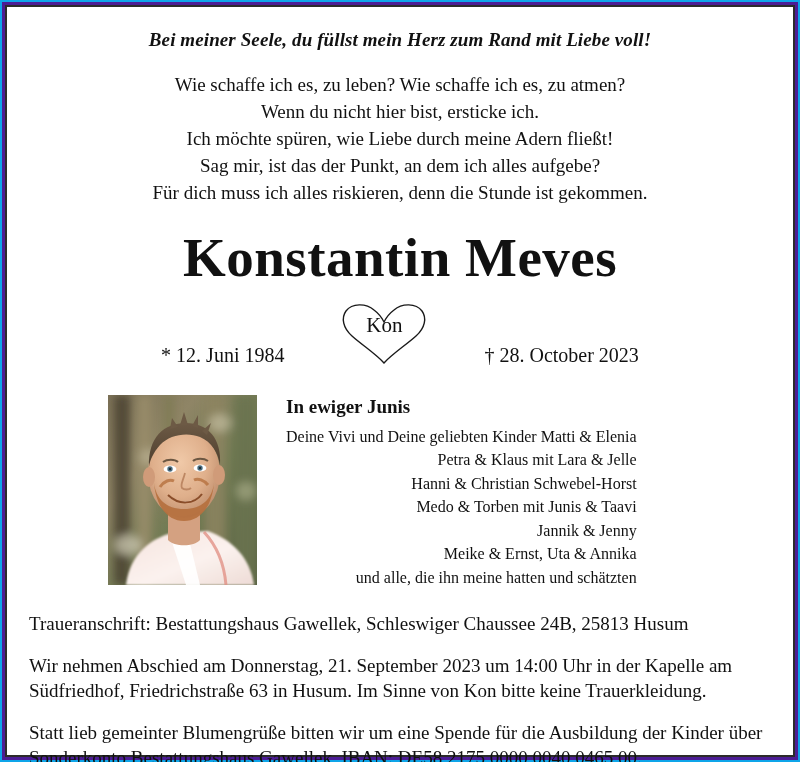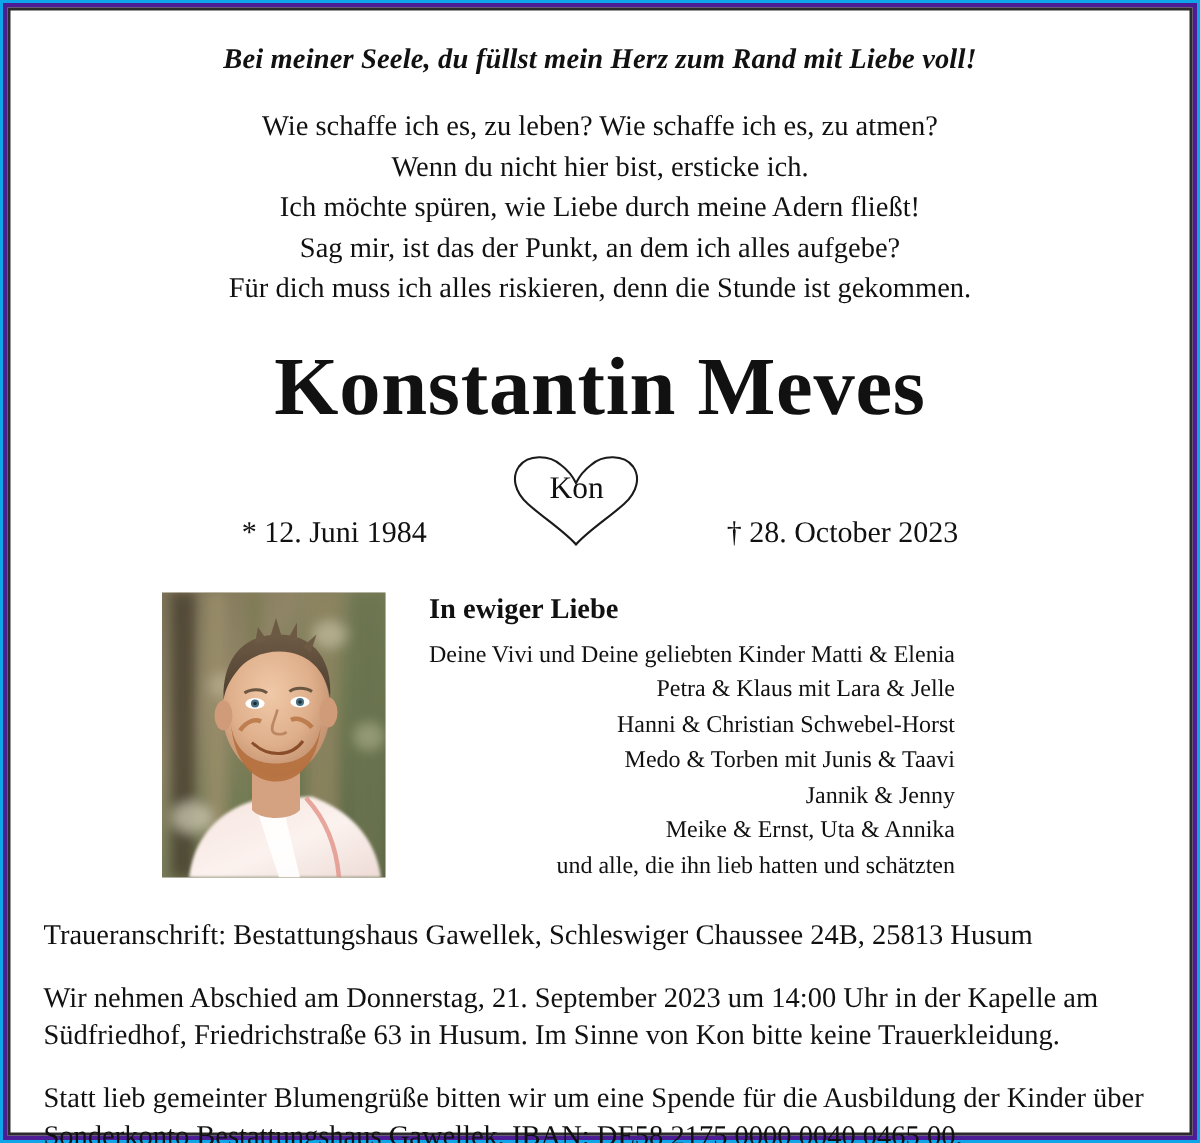--- a/index.html
+++ b/index.html
@@ -245,28 +245,28 @@
           <path d="M46 88 C48 112 60 126 76 126 C92 126 104 112 106 88
                    C104 104 94 114 76 114 C58 114 48 104 46 88 Z" fill="#b5703e" opacity="0.92"></path>
           <path d="M60 101 C68 109 86 109 94 100 C88 108 66 109 60 101 Z" fill="#ffffff"></path>
           <path d="M60 100 C70 110 86 110 94 99" stroke="#8a4d29" stroke-width="2" fill="none"></path>
           <path d="M52 92 C56 86 62 84 66 86" stroke="#b5703e" stroke-width="3" fill="none" opacity="0.8"></path>
           <path d="M100 90 C96 85 90 83 86 85" stroke="#b5703e" stroke-width="3" fill="none" opacity="0.8"></path>
         </svg>
       </div>
 
       <div class="family">
-        <div class="family-heading">In ewiger Liebe</div>
+        <div class="family-heading">In ewiger Junis</div>
         <div class="family-line">Deine Vivi und Deine geliebten Kinder Matti &amp; Elenia</div>
         <div class="family-line">Petra &amp; Klaus mit Lara &amp; Jelle</div>
         <div class="family-line">Hanni &amp; Christian Schwebel-Horst</div>
         <div class="family-line">Medo &amp; Torben mit Junis &amp; Taavi</div>
         <div class="family-line">Jannik &amp; Jenny</div>
         <div class="family-line">Meike &amp; Ernst, Uta &amp; Annika</div>
-        <div class="family-line">und alle, die ihn lieb hatten und schätzten</div>
+        <div class="family-line">und alle, die ihn meine hatten und schätzten</div>
       </div>
     </div>
 
     <div class="footer">
       <p>Traueranschrift: Bestattungshaus Gawellek, Schleswiger Chaussee 24B, 25813 Husum</p>
       <p>Wir nehmen Abschied am Donnerstag, 21. September 2023 um 14:00 Uhr in der Kapelle am Südfriedhof, Friedrichstraße 63 in Husum. Im Sinne von Kon bitte keine Trauerkleidung.</p>
       <p>Statt lieb gemeinter Blumengrüße bitten wir um eine Spende für die Ausbildung der Kinder über Sonderkonto Bestattungshaus Gawellek, IBAN: DE58 2175 0000 0040 0465 00.</p>
     </div>
 
   </div>

